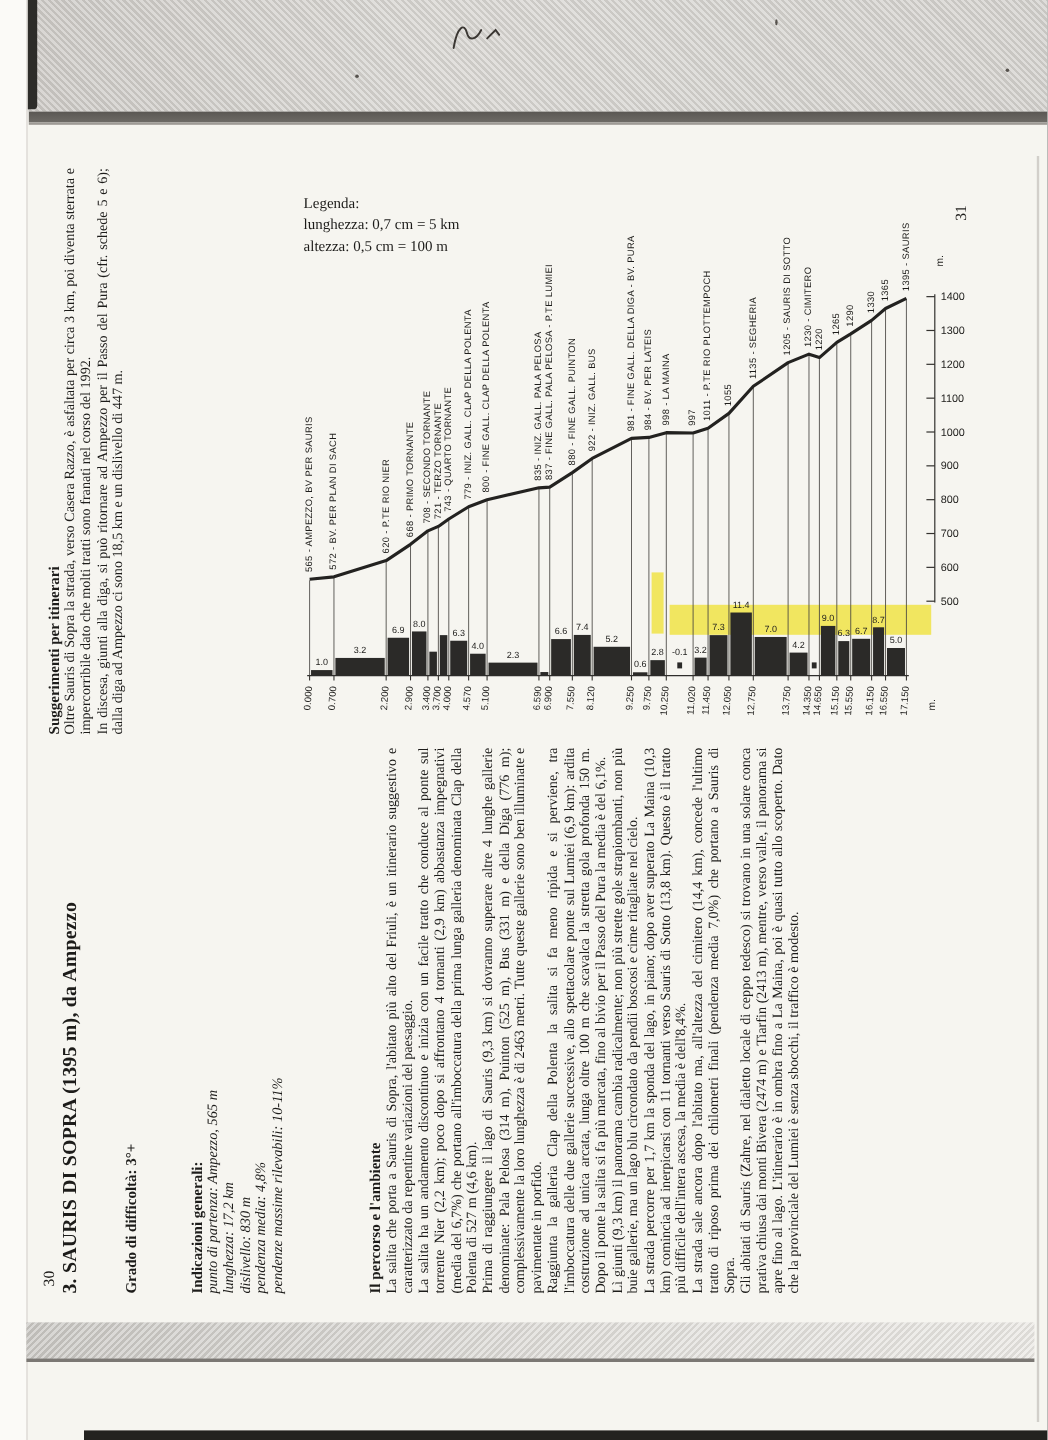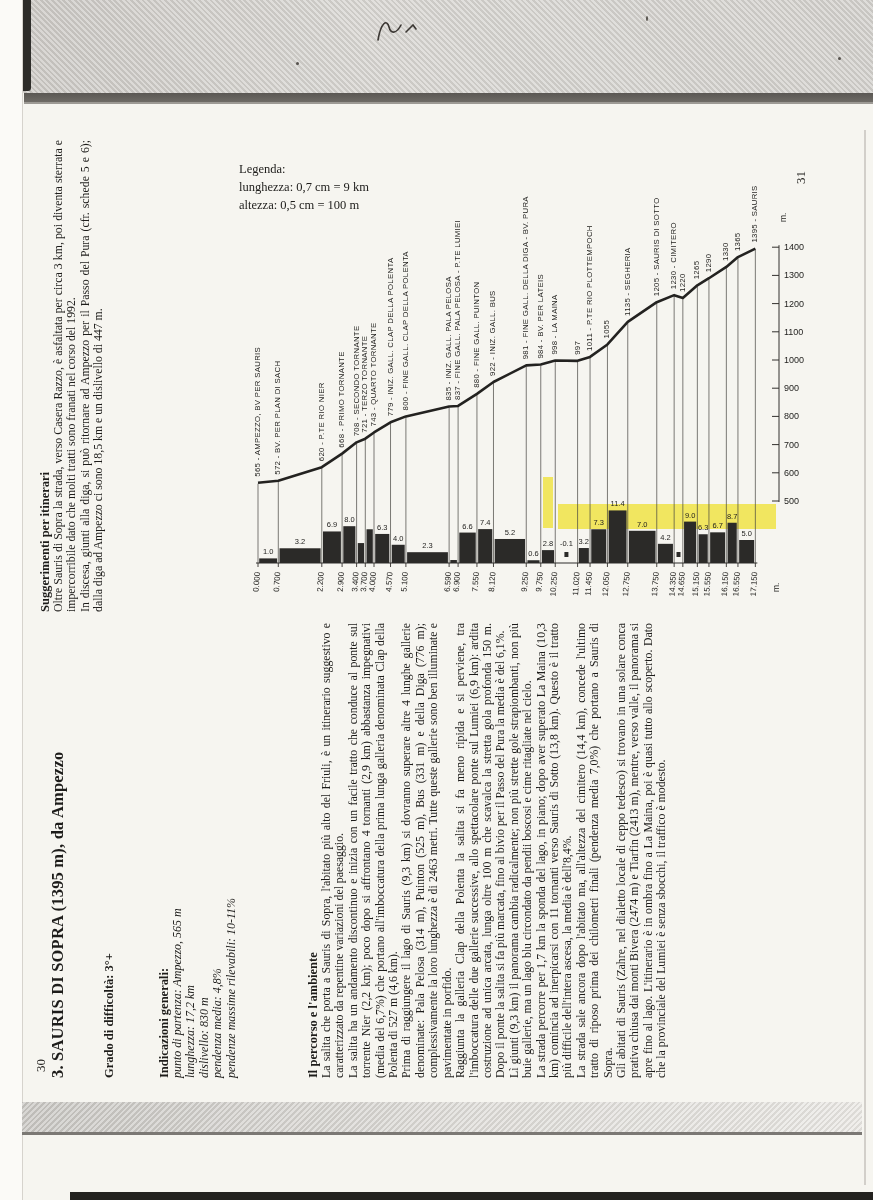--- a/index.html
+++ b/index.html
@@ -24,21 +24,21 @@
   #bottom-edge{left:70px;top:1192px;width:803px;height:8px;background:#23221f;}
   #right-edge{left:864px;top:130px;width:2px;height:1055px;background:#d2cfca;}
   .speck{position:absolute;background:#56524d;border-radius:50%;}
   
   .title{font-size:16.5px;font-weight:bold;letter-spacing:.2px;white-space:nowrap;}
   .bold-line{font-size:12.5px;font-weight:bold;white-space:nowrap;}
   .ital{font-size:12px;font-style:italic;line-height:13.4px;white-space:nowrap;}
   .heading{font-size:12.5px;font-weight:bold;line-height:14px;}
   .bodytext p{margin:0;font-size:11.8px;line-height:13.4px;text-align:justify;}
   .pagenum{font-size:13px;}
-  #legend-block{left:239px;top:160px;width:200px;font-size:12.5px;line-height:18px;}
+  #legend-block{left:253px;top:160px;width:200px;font-size:12.5px;line-height:18px;}
   #chart-svg{left:0;top:0;}
   text{fill:#1e1d1b;}
 </style>
 </head>
 <body>
 
 <div id="scan">
 
   <div class="abs" id="top-band"></div>
   <div class="abs" id="top-corner"></div>
@@ -59,21 +59,21 @@
     <div id="sugg-paras">
         <p>Oltre Sauris di Sopra la strada, verso Casera Razzo, è asfaltata per circa 3 km, poi diventa sterrata e impercorribile dato che molti tratti sono franati nel corso del 1992.</p>
         <p>In discesa, giunti alla diga, si può ritornare ad Ampezzo per il Passo del Pura (cfr. schede 5 e 6); dalla diga ad Ampezzo ci sono 18,5 km e un dislivello di 447 m.</p>
       </div>
   </div>
 
   <div class="rot pagenum" style="left:793px;top:184px;width:26px;height:16px;">31</div>
 
   <div class="abs" id="legend-block">
     <div>Legenda:</div>
-    <div>lunghezza: 0,7 cm = 9 km</div>
+    <div>lunghezza: 0,7 cm = 5 km</div>
     <div>altezza: 0,5 cm = 100 m</div>
   </div>
 
   <svg class="abs" id="chart-svg" width="873" height="1200" viewBox="0 0 873 1200">
       <rect x="558" y="504" width="218" height="25" fill="#f0e23c" opacity="0.8"></rect>
       <rect x="543" y="477" width="10" height="51" fill="#f0e23c" opacity="0.8"></rect>
       <line x1="256" y1="563" x2="757.3499999999999" y2="563" stroke="#2f2e2c" stroke-width="1.2"></line>
       <rect x="259.2" y="558.4" width="17.900000000000034" height="4.6" fill="#2b2a28"></rect>
       <text x="268.15" y="554.4" text-anchor="middle" font-size="7.5" font-family="&quot;Liberation Sans&quot;,&quot;DejaVu Sans&quot;,sans-serif">1.0</text>
       <rect x="279.5" y="548.28" width="41.10000000000002" height="14.719999999999997" fill="#2b2a28"></rect>

